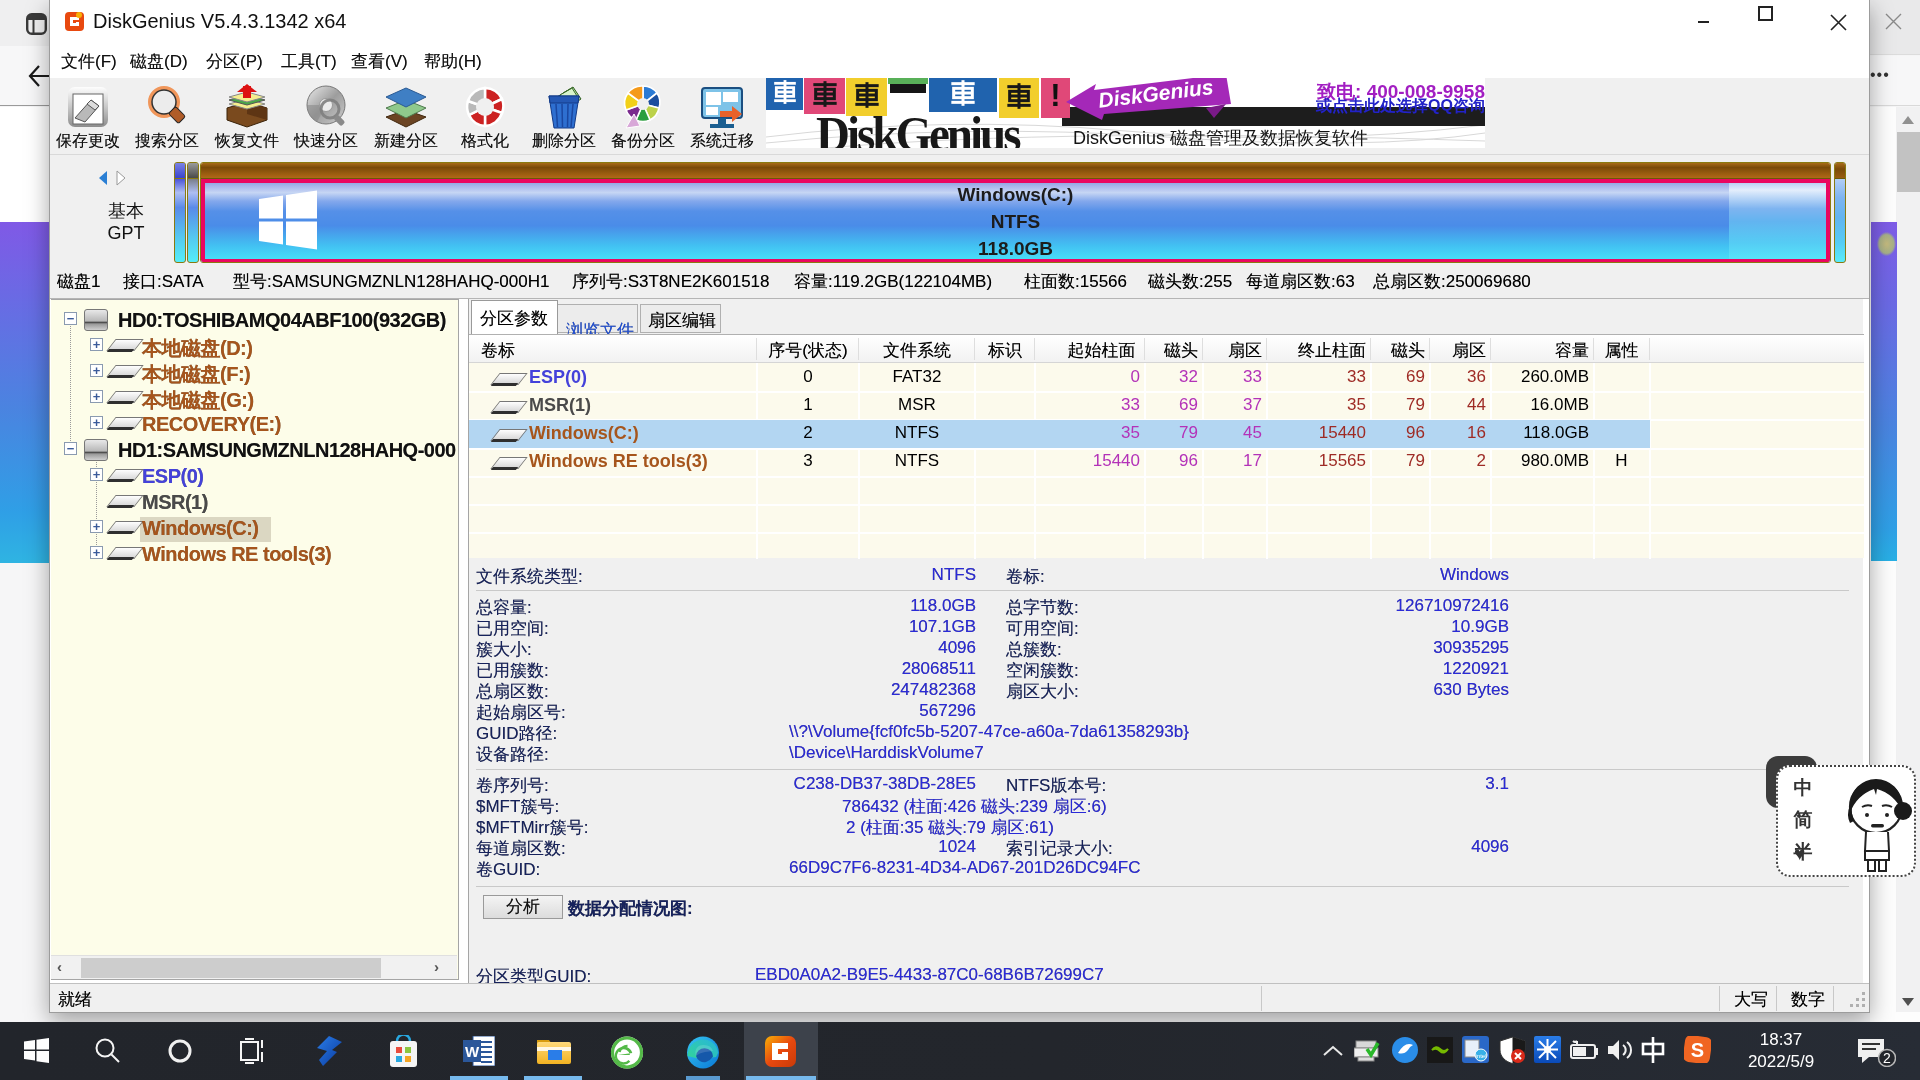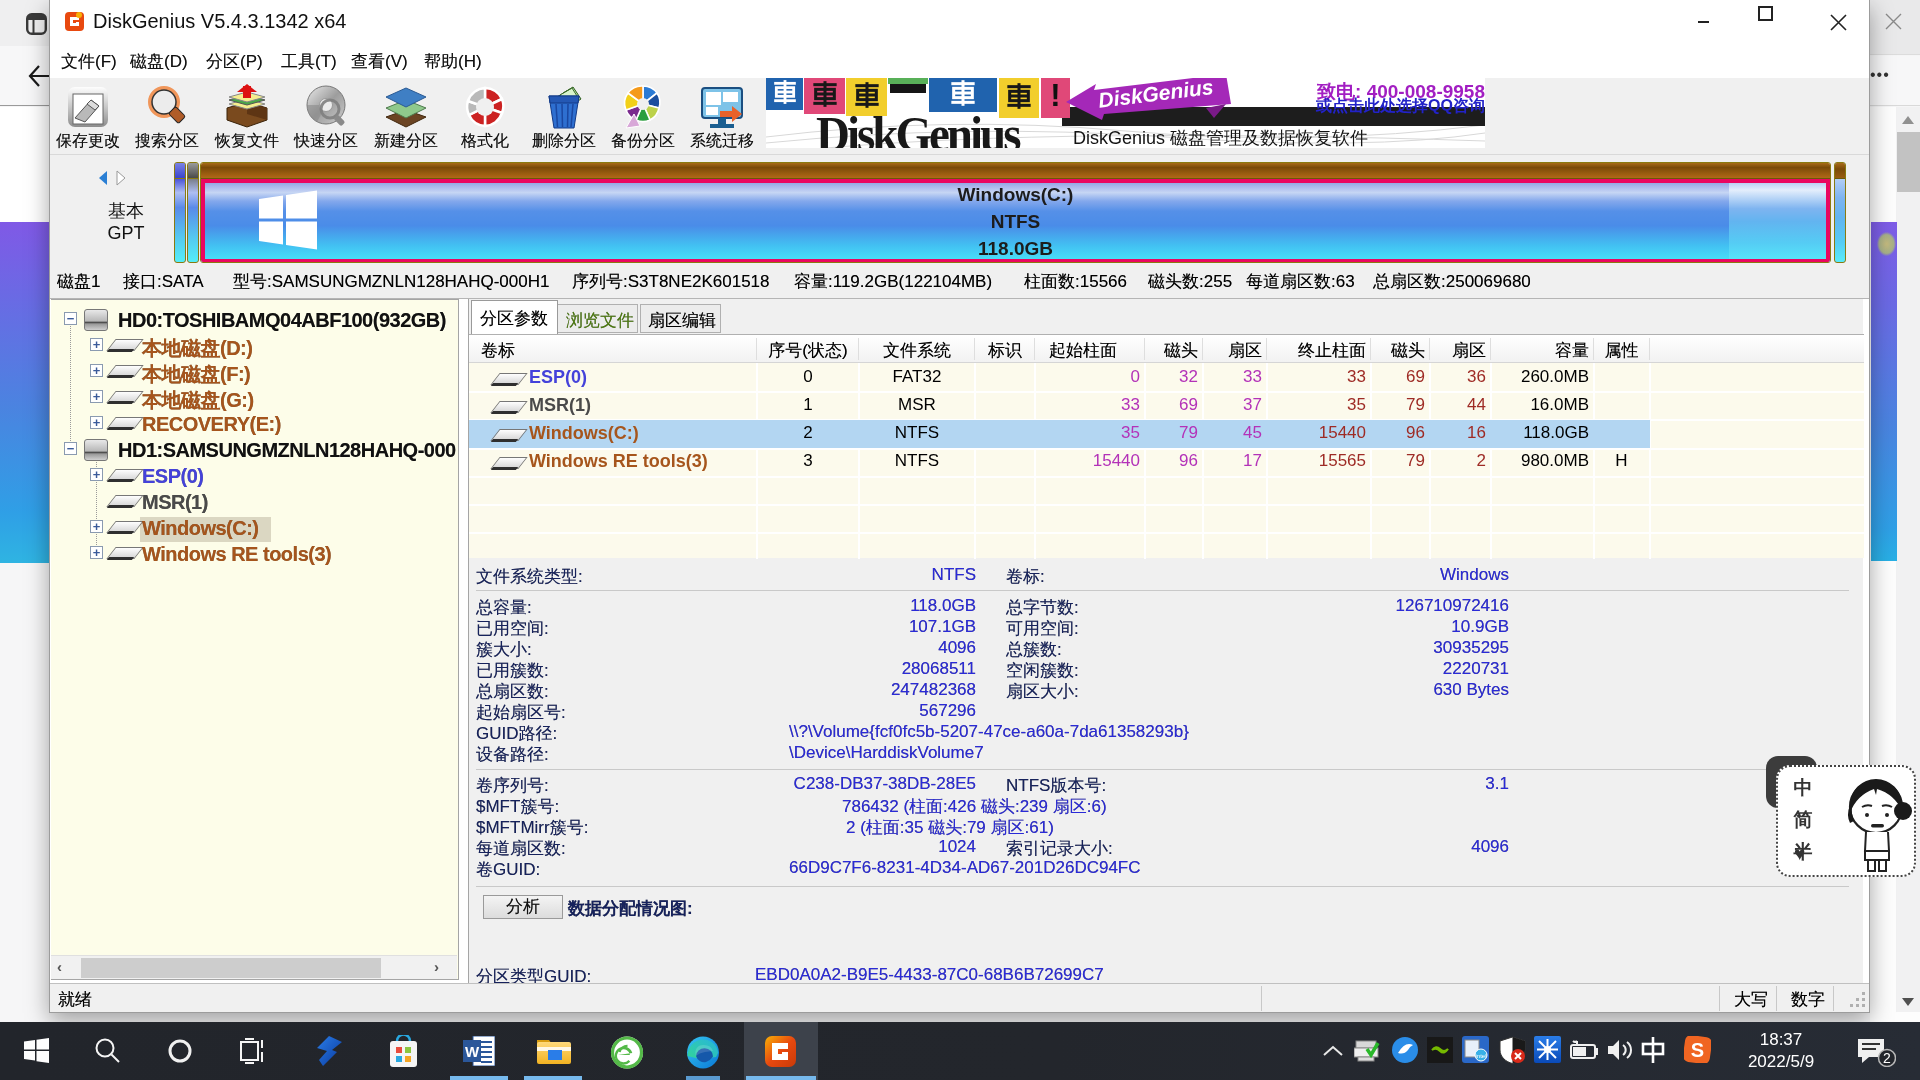--- a/index.html
+++ b/index.html
@@ -410,30 +410,30 @@
       <div class="abs" style="left:30px;top:2px;width:300px;height:20px;background:#cdcdcd;"></div>
       <span class="abs" style="left:383px;top:2px;color:#555;font-size:15px;font-weight:bold">›</span>
     </div>
   </div>
   <div class="abs" id="rightpane">
 
     <div class="abs" style="left:2px;top:5px;width:167px;height:29px;background:#ececec;border:1px solid #b0b0b0;"></div>
     <div class="abs" style="left:171px;top:5px;width:81px;height:29px;background:#ececec;border:1px solid #b0b0b0;"></div>
     <div class="abs" style="left:2px;top:1px;width:87px;height:34px;background:#fff;border:1px solid #9a9a9a;border-bottom:none;"></div>
     <span class="abs" style="left:11px;top:8px;font-size:17px;color:#000">分区参数</span>
-    <span class="abs" style="left:97px;top:10px;font-size:17px;color:#4d7c0f">浏览文件</span>
+    <span class="abs" style="left:97px;top:20px;font-size:17px;color:#1d4ed8">浏览文件</span>
     <span class="abs" style="left:179px;top:10px;font-size:17px;color:#000">扇区编辑</span>
 
     <div class="abs" id="tbl" style="left:0px;top:35px;width:1395px;height:224px;background:#fcfaec;border-top:1px solid #b0b0b0;">
       <div class="abs" style="left:0;top:0;width:1395px;height:28px;background:linear-gradient(180deg,#ffffff,#f2f2f2);border-bottom:1px solid #d5d5d5;"></div>
       <span class="hdr" style="left:12px">卷标</span>
       <span class="hdr" style="left:288px;width:102px;text-align:center">序号(状态)</span>
       <span class="hdr" style="left:390px;width:116px;text-align:center">文件系统</span>
       <span class="hdr" style="left:506px;width:60px;text-align:center">标识</span>
-      <span class="hdr" style="left:580px;width:105px;text-align:left">起始柱面</span>
+      <span class="hdr" style="left:580px;width:105px;text-align:center">起始柱面</span>
       <span class="hdr" style="left:676px;width:53px;text-align:right">磁头</span>
       <span class="hdr" style="left:734px;width:59px;text-align:right">扇区</span>
       <span class="hdr" style="left:798px;width:99px;text-align:right">终止柱面</span>
       <span class="hdr" style="left:902px;width:54px;text-align:right">磁头</span>
       <span class="hdr" style="left:961px;width:56px;text-align:right">扇区</span>
       <span class="hdr" style="left:1022px;width:98px;text-align:right">容量</span>
       <span class="hdr" style="left:1125px;width:55px;text-align:center">属性</span>
       <div class="gridh" style="left:287px"></div>
         <div class="gridh" style="left:389px"></div>
         <div class="gridh" style="left:505px"></div>
@@ -543,21 +543,21 @@
       <div class="iline" style="top:80px">
           <span class="il" style="left:7px">簇大小:</span>
           <span class="iv" style="left:307px;width:200px">4096</span>
           <span class="il" style="left:537px">总簇数:</span>
           <span class="iv" style="left:840px;width:200px">30935295</span>
         </div>
       <div class="iline" style="top:101px">
           <span class="il" style="left:7px">已用簇数:</span>
           <span class="iv" style="left:307px;width:200px">28068511</span>
           <span class="il" style="left:537px">空闲簇数:</span>
-          <span class="iv" style="left:840px;width:200px">2220731</span>
+          <span class="iv" style="left:840px;width:200px">1220921</span>
         </div>
       <div class="iline" style="top:122px">
           <span class="il" style="left:7px">总扇区数:</span>
           <span class="iv" style="left:307px;width:200px">247482368</span>
           <span class="il" style="left:537px">扇区大小:</span>
           <span class="iv" style="left:840px;width:200px">630 Bytes</span>
         </div>
       <div class="iline" style="top:143px">
           <span class="il" style="left:7px">起始扇区号:</span>
           <span class="iv" style="left:307px;width:200px">567296</span>

